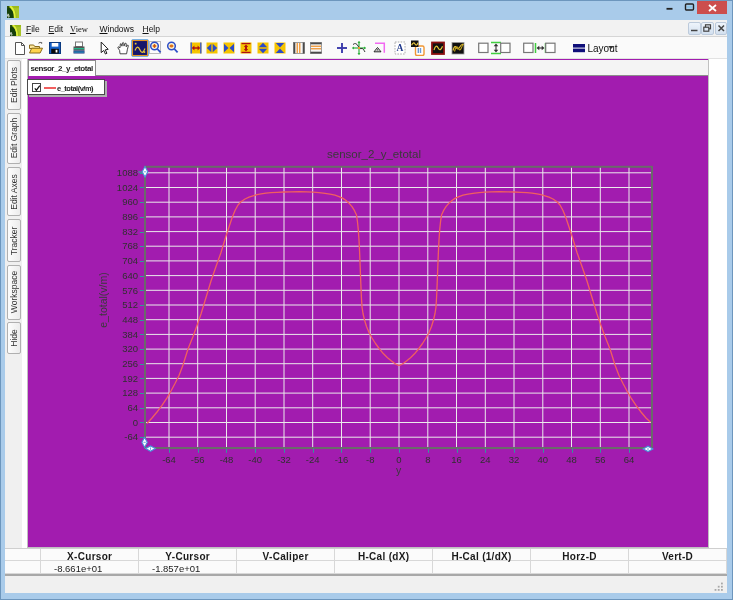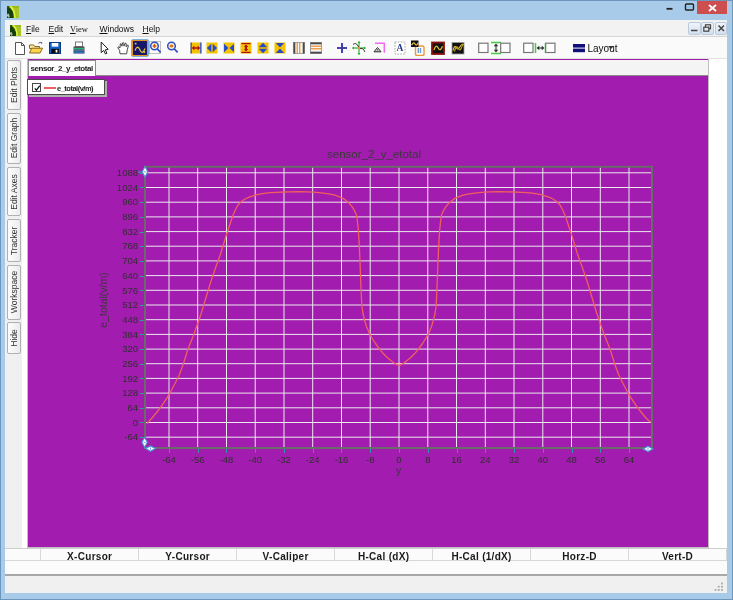--- a/index.html
+++ b/index.html
@@ -520,20 +520,30 @@
     <div class="srow">
         <div class="sc0"></div>
         <div class="sc" style="width:98.2px"><b>X-Cursor</b></div>
         <div class="sc" style="width:98.2px"><b>Y-Cursor</b></div>
         <div class="sc" style="width:98.2px"><b>V-Caliper</b></div>
         <div class="sc" style="width:98.2px"><b>H-Cal (dX)</b></div>
         <div class="sc" style="width:98.2px"><b>H-Cal (1/dX)</b></div>
         <div class="sc" style="width:98.2px"><b>Horz-D</b></div>
         <div class="sc" style="width:98.2px"><b>Vert-D</b></div>
       </div>
+    <div class="srow2">
+        <div class="sc0"></div>
+        <div class="sc" style="width:98.2px">-8.661e+01</div>
+        <div class="sc" style="width:98.2px">-1.857e+01</div>
+        <div class="sc" style="width:98.2px"></div>
+        <div class="sc" style="width:98.2px"></div>
+        <div class="sc" style="width:98.2px"></div>
+        <div class="sc" style="width:98.2px"></div>
+        <div class="sc" style="width:98.2px"></div>
+      </div>
   </div>
   <div id="statusbar">
     <svg id="grip" width="10" height="10">
       <g fill="#a8a8a8">
           <rect x="7" y="7" width="1.8" height="1.8"></rect>
           <rect x="7" y="3.8" width="1.8" height="1.8"></rect>
           <rect x="3.8" y="7" width="1.8" height="1.8"></rect>
           <rect x="7" y="0.6" width="1.8" height="1.8"></rect>
           <rect x="3.8" y="3.8" width="1.8" height="1.8"></rect>
           <rect x="0.6" y="7" width="1.8" height="1.8"></rect>

